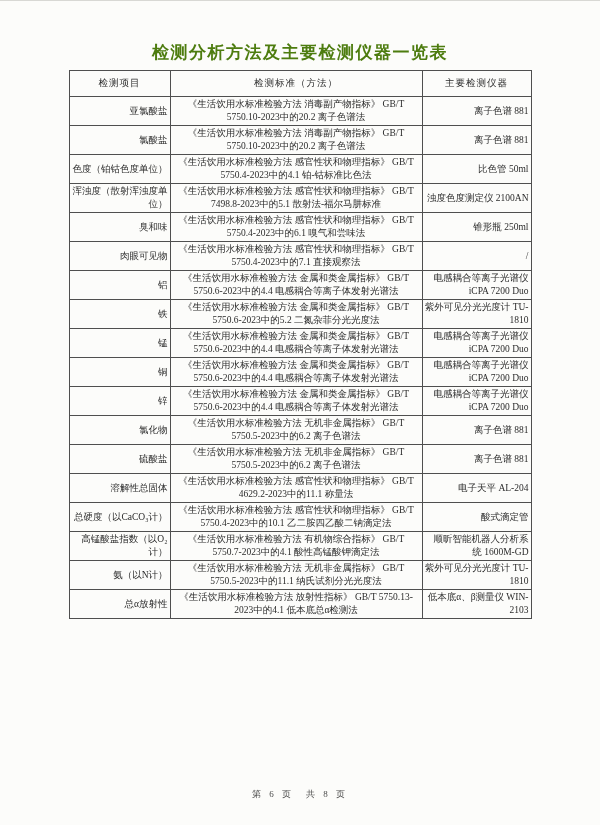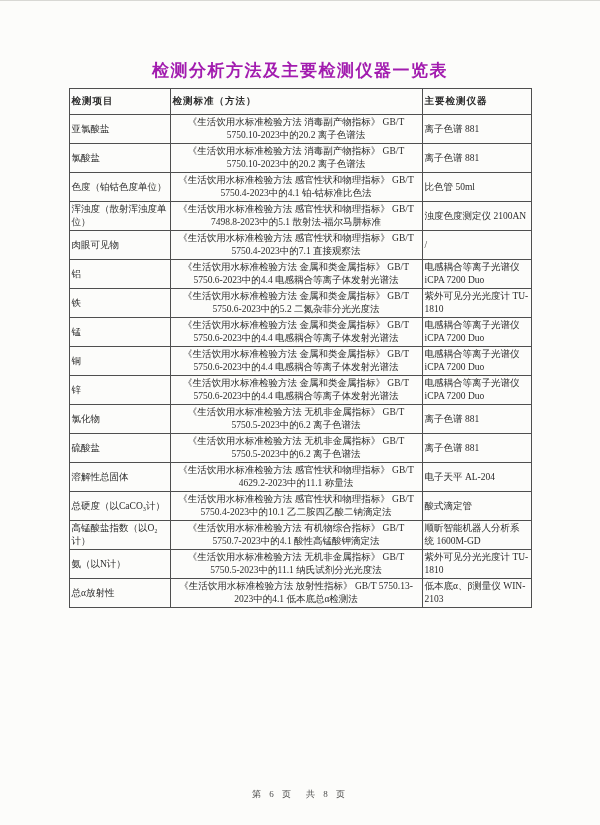--- a/index.html
+++ b/index.html
@@ -17,26 +17,26 @@
     position:relative;
     width:600px;height:825px;
     background:var(--paper);
     box-sizing:border-box;
     color:var(--ink);
     overflow:hidden;
     border-top:1px solid #d8d8d4;
   }
   .doc-title{
     margin:0;
-    padding-top:58px;
+    padding-top:40px;
     text-align:center;
     font-size:17px;
     font-weight:bold;
     letter-spacing:1.5px;
-    color:#a21caf;
+    color:#4d7c0f;
   }
   table.methods{
     border-collapse:collapse;
     table-layout:fixed;
     width:462px;
     margin:6px auto 0 auto;
   }
   table.methods col.c1{width:101px;}
   table.methods col.c2{width:252px;}
   table.methods col.c3{width:109px;}
@@ -46,27 +46,26 @@
     font-weight:normal;
     font-size:9.5px;
     line-height:13px;
     color:var(--ink);
     padding:1px 2px;
     box-sizing:border-box;
     vertical-align:middle;
   }
   table.methods th{
     height:26px;
-    text-align:left;
+    text-align:center;
     letter-spacing:1px;
-    font-weight:bold;
   }
   table.methods td{height:28px;}
   td.cell-item, td.cell-instrument{
-    text-align:left;
+    text-align:right;
   }
   td.cell-method{
     text-align:center;
     padding-left:5px;
     padding-right:3px;
   }
   .company{
     position:absolute;
     right:62px;
     top:716px;
@@ -119,20 +118,25 @@
     <td class="cell-item">色度（铂钴色度单位）</td>
     <td class="cell-method">《生活饮用水标准检验方法 感官性状和物理指标》 GB/T 5750.4-2023中的4.1 铂-钴标准比色法</td>
     <td class="cell-instrument">比色管 50ml</td>
   </tr>
         <tr>
     <td class="cell-item">浑浊度（散射浑浊度单位）</td>
     <td class="cell-method">《生活饮用水标准检验方法 感官性状和物理指标》 GB/T 7498.8-2023中的5.1 散射法-福尔马肼标准</td>
     <td class="cell-instrument">浊度色度测定仪 2100AN</td>
   </tr>
         <tr>
+    <td class="cell-item">臭和味</td>
+    <td class="cell-method">《生活饮用水标准检验方法 感官性状和物理指标》 GB/T 5750.4-2023中的6.1 嗅气和尝味法</td>
+    <td class="cell-instrument">锥形瓶 250ml</td>
+  </tr>
+        <tr>
     <td class="cell-item">肉眼可见物</td>
     <td class="cell-method">《生活饮用水标准检验方法 感官性状和物理指标》 GB/T 5750.4-2023中的7.1 直接观察法</td>
     <td class="cell-instrument">/</td>
   </tr>
         <tr>
     <td class="cell-item">铝</td>
     <td class="cell-method">《生活饮用水标准检验方法 金属和类金属指标》 GB/T 5750.6-2023中的4.4 电感耦合等离子体发射光谱法</td>
     <td class="cell-instrument">电感耦合等离子光谱仪 iCPA 7200 Duo</td>
   </tr>
         <tr>

